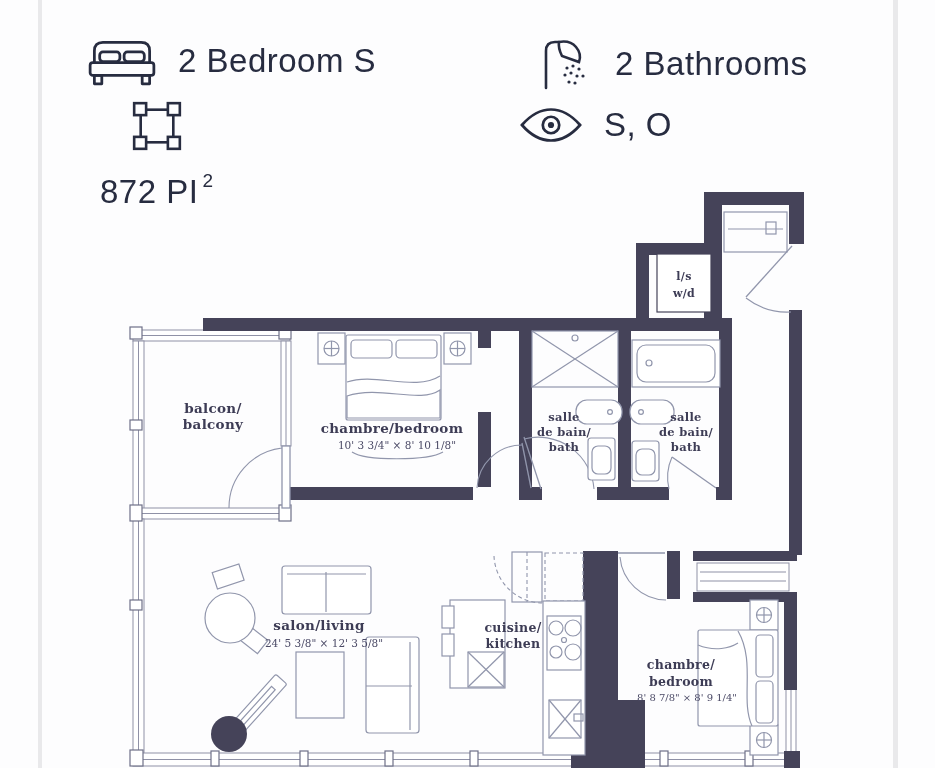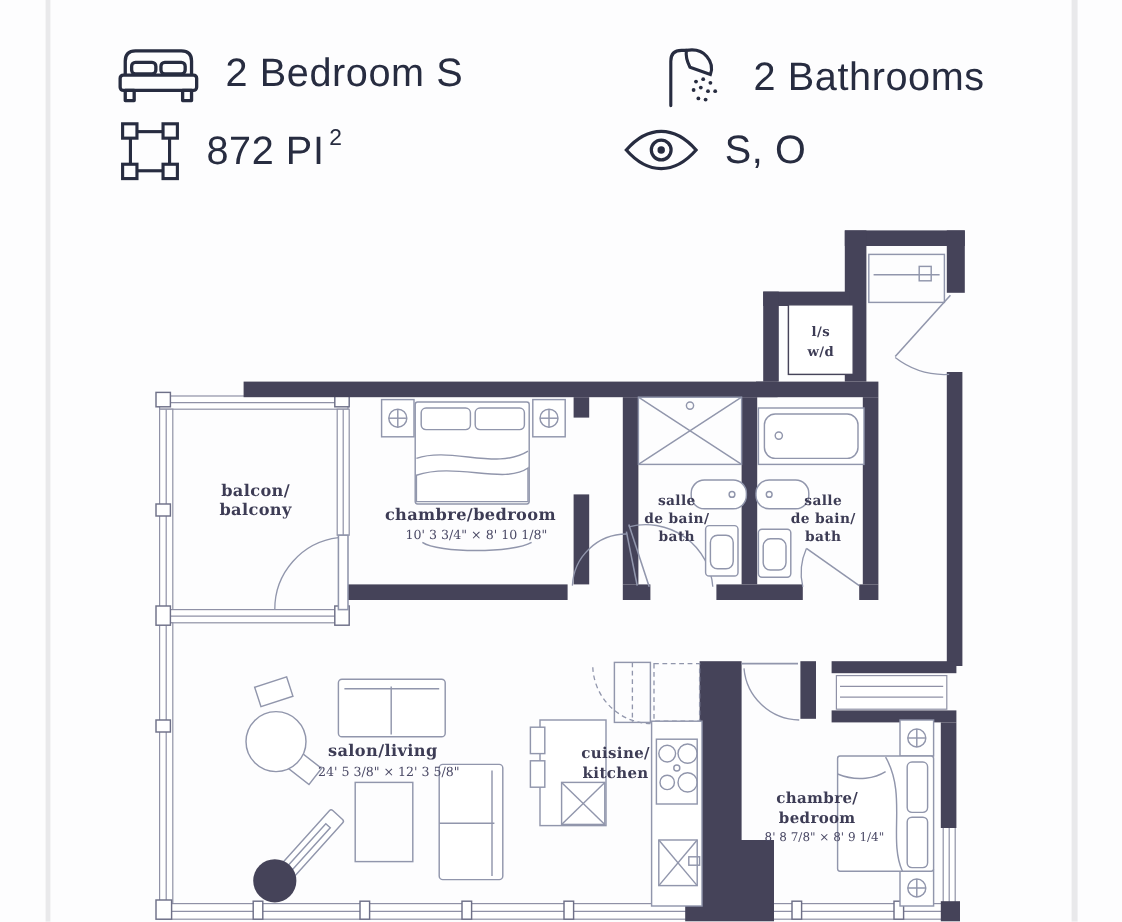--- a/index.html
+++ b/index.html
@@ -25,48 +25,48 @@
   .lbl{font-family:"DejaVu Serif",serif;font-weight:bold;fill:var(--label,#3d3c55);letter-spacing:.3px;}
   .dim{font-family:"DejaVu Serif",serif;fill:#4b4a66;}
   .darkdot{fill:var(--wall,#454359);}
 </style>
 </head>
 <body>
 
 <div class="edge-strip" id="strip-left"></div>
 <div class="edge-strip" id="strip-right"></div>
 
-<div class="spec-row" style="left:98px;top:36px;">
+<div class="spec-row" style="left:88px;top:36px;">
   <span class="spec-icon">
     <svg width="68" height="50" viewBox="0 0 64 47" fill="none" stroke="#272c40" stroke-width="2.6" stroke-linejoin="round">
       <path d="M6,25 V14 Q6,6 14,6 H50 Q58,6 58,14 V25"></path>
       <rect x="2" y="25" width="60" height="12" rx="2.5"></rect>
       <rect x="6" y="37" width="7" height="8"></rect>
       <rect x="51" y="37" width="7" height="8"></rect>
       <rect x="11" y="15" width="19" height="9" rx="3"></rect>
       <rect x="34" y="15" width="19" height="9" rx="3"></rect>
     </svg>
   </span>
   <span class="spec-text">2 Bedroom S</span>
 </div>
 
-<div class="spec-row" style="left:100px;top:101px;">
+<div class="spec-row" style="left:100px;top:101px;flex-direction:column;">
   <span class="spec-icon">
     <svg width="50" height="50" viewBox="0 0 46 46" fill="none" stroke="#272c40" stroke-width="2.4">
       <rect x="8" y="8" width="30" height="30"></rect>
       <rect x="2" y="2" width="11" height="11" fill="#fdfdfe"></rect>
       <rect x="33" y="2" width="11" height="11" fill="#fdfdfe"></rect>
       <rect x="2" y="33" width="11" height="11" fill="#fdfdfe"></rect>
       <rect x="33" y="33" width="11" height="11" fill="#fdfdfe"></rect>
     </svg>
   </span>
   <span class="spec-text"><span>872 PI</span><sup>2</sup></span>
 </div>
 
-<div class="spec-row" style="left:552px;top:36px;text-align:center;">
+<div class="spec-row" style="left:539px;top:36px;text-align:center;">
   <span class="spec-icon">
     <svg width="54" height="56" viewBox="0 0 52 56" fill="none" stroke="#272c40" stroke-width="2.6" stroke-linecap="round">
       <path d="M6,52 V15 Q6,6 15,6 H19"></path>
       <path d="M19,6 Q30,4 36,11 Q42,18 39,26 L22,20 Q18,12 19,6 Z"></path>
       <g fill="#272c40" stroke="none">
         <circle cx="27" cy="32" r="1.6"></circle>
           <circle cx="33" cy="30" r="1.6"></circle>
           <circle cx="39" cy="33" r="1.6"></circle>
         <circle cx="25" cy="39" r="1.6"></circle>
           <circle cx="31" cy="37" r="1.6"></circle>

